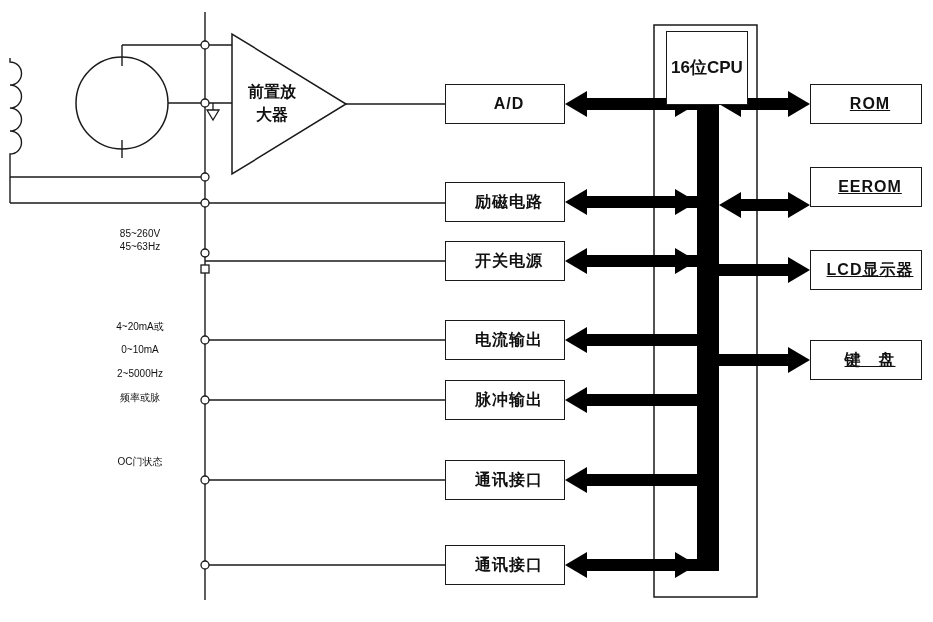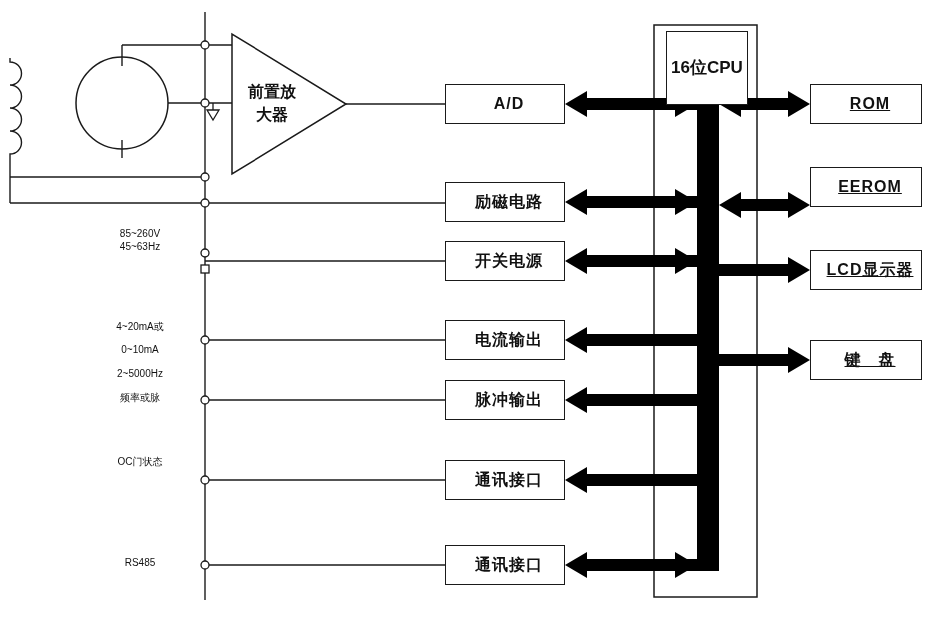--- a/index.html
+++ b/index.html
@@ -169,15 +169,14 @@
     <div>大器</div>
   </div>
 
   <div class="llabel" style="top:223px">85~260V</div>
   <div class="llabel" style="top:236px">45~63Hz</div>
   <div class="llabel" style="top:316px">4~20mA或</div>
   <div class="llabel" style="top:339px">0~10mA</div>
   <div class="llabel" style="top:363px">2~5000Hz</div>
   <div class="llabel" style="top:387px">频率或脉</div>
   <div class="llabel" style="top:451px">OC门状态</div>
-  <div class="llabel" style="top:552px">RS485</div>
 
 </div>
 
 </body></html>

